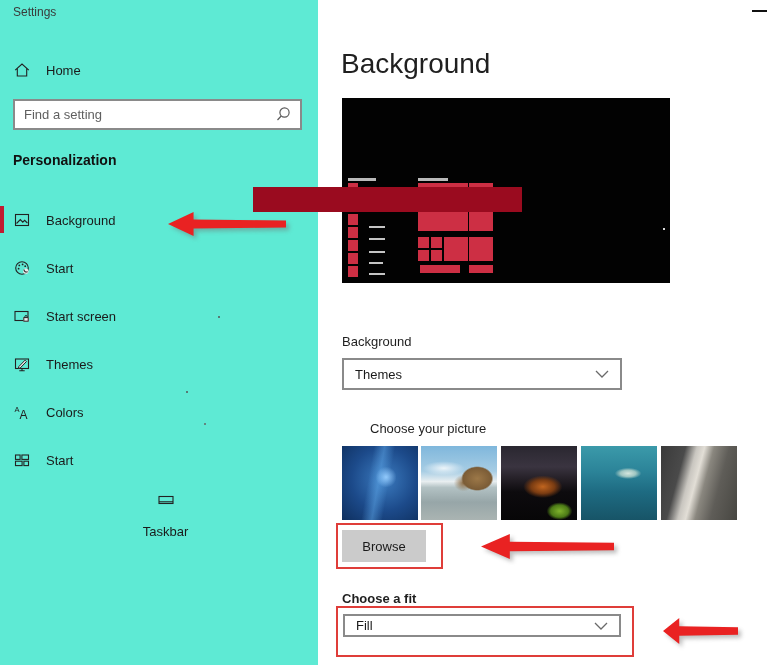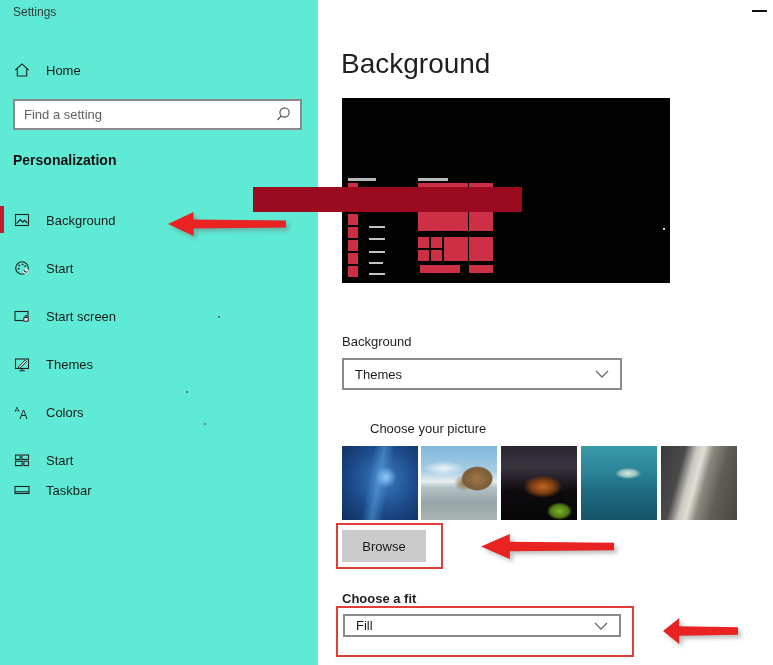--- a/index.html
+++ b/index.html
@@ -149,21 +149,21 @@
     <div class="nav-row" style="top:445px;">
       <svg class="nav-ic" viewBox="0 0 18 18">
         <rect x="2.5" y="4" width="4.6" height="4.4" fill="none" stroke="#222" stroke-width="1.1"></rect>
         <rect x="8.9" y="4" width="6.6" height="4.4" fill="none" stroke="#222" stroke-width="1.1"></rect>
         <rect x="2.5" y="10.2" width="6.6" height="4.4" fill="none" stroke="#222" stroke-width="1.1"></rect>
         <rect x="10.9" y="10.2" width="4.6" height="4.4" fill="none" stroke="#222" stroke-width="1.1"></rect>
       </svg>
       <span class="lbl">Start</span>
     </div>
 
-    <div class="nav-row" style="top:475px;">
+    <div class="nav-row" style="top:491px;flex-direction:column;">
       <svg class="nav-ic" viewBox="0 0 18 18">
         <rect x="2" y="5.5" width="14" height="7" fill="none" stroke="#222" stroke-width="1.1"></rect>
         <path d="M2 10.8 H16" fill="none" stroke="#222" stroke-width="1.1"></path>
       </svg>
       <span class="lbl">Taskbar</span>
     </div>
 
     <div class="dot" style="left:218px;top:316px;width:2px;height:2px;background:#555;"></div>
     <div class="dot" style="left:186px;top:391px;width:2px;height:2px;background:#555;"></div>
     <div class="dot" style="left:204px;top:423px;width:2px;height:2px;background:#666;"></div>

